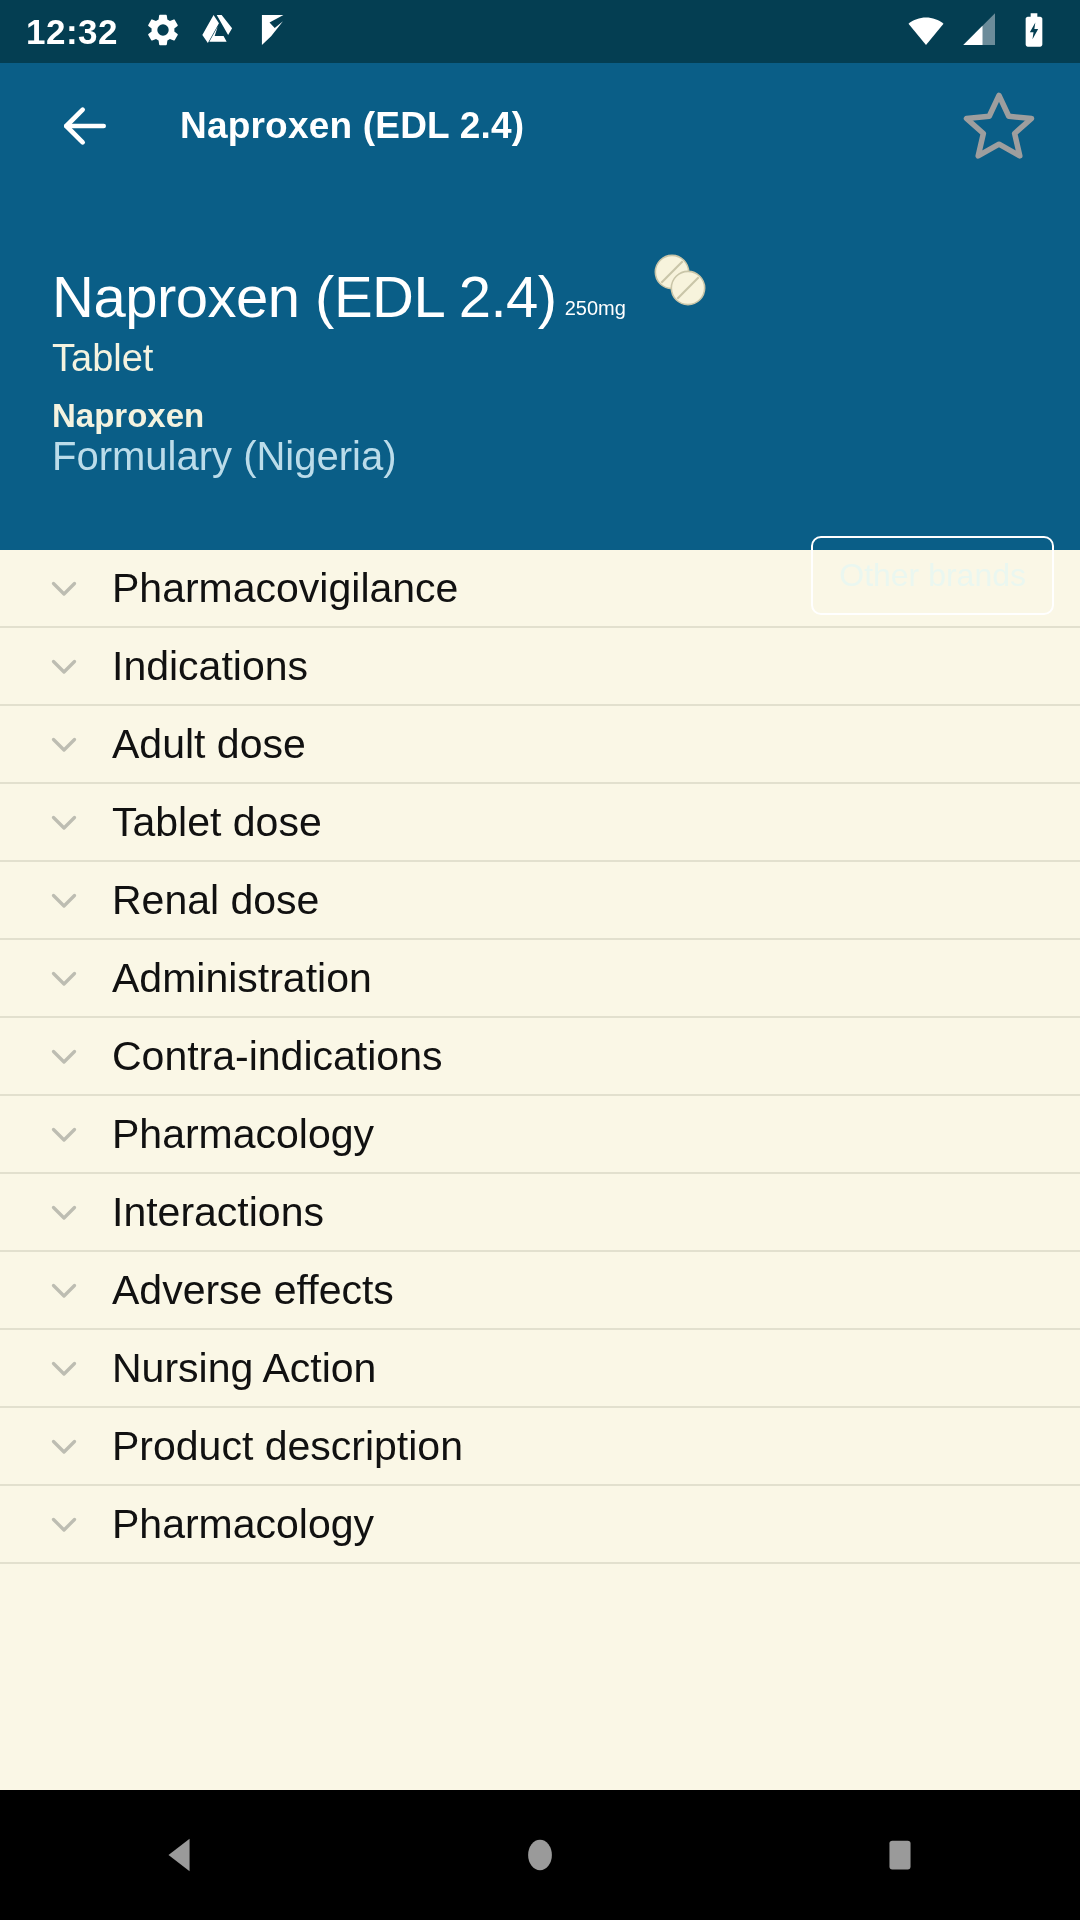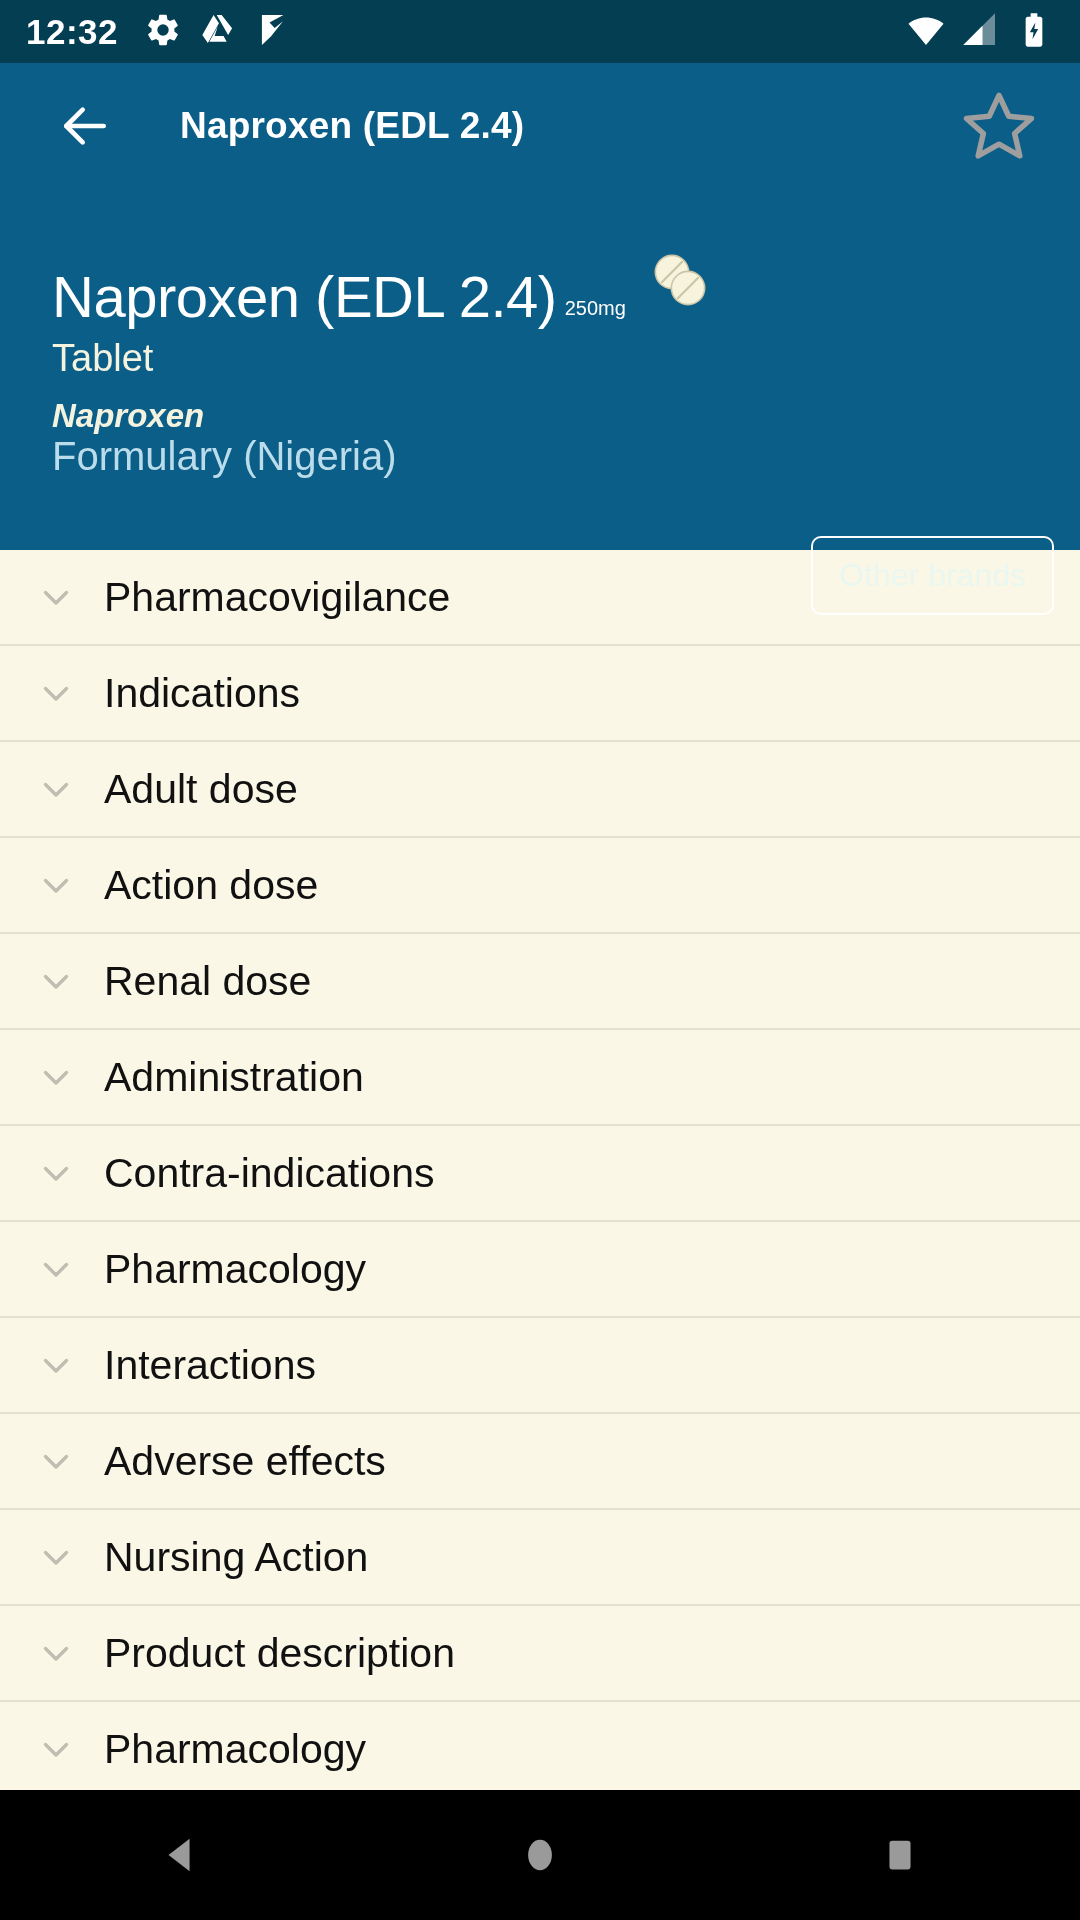--- a/index.html
+++ b/index.html
@@ -41,37 +41,37 @@
   .hero {
     background:#0A5E87; flex:0 0 auto; padding:60px 0 0 0; position:relative;
     height:362px;
   }
   .hero-inner { padding-left:52px; padding-right:30px; }
   .drug-title-row { display:flex; align-items:flex-end; gap:0; }
   .drug-name { font-size:58px; color:#ffffff; line-height:1.0; font-weight:normal; letter-spacing:-0.5px; }
   .drug-strength { font-size:20px; color:#ffffff; margin-left:8px; margin-bottom:6px; }
   .pill-icon { margin-left:22px; margin-bottom:10px; }
   .drug-form { font-size:38px; color:#F4F3E0; margin-top:12px; line-height:1.1; }
-  .drug-generic { font-size:33px; color:#F4F3E0; font-style:italic; font-weight:bold; margin-top:18px; line-height:1.1; }
+  .drug-generic { font-size:33px; color:#F4F3E0; font-weight:bold; margin-top:18px; line-height:1.1; }
   .drug-source { font-size:40px; color:#BBDCEA; line-height:1.1; }
 
   .other-brands {
     position:absolute; right:26px; top:348px;
     border:2px solid #ffffff; border-radius:10px;
     color:#EAF7F0; font-size:32px;
     padding:19px 26px; background:transparent;
     cursor:pointer; white-space:nowrap;
   }
 
   
   .list { flex:1 1 auto; background:#FAF7E6; overflow:hidden; }
   .list-row {
-    height:96px; display:flex; align-items:center;
+    height:78px; display:flex; align-items:center;
     border-bottom:2px solid #E2E0CE;
-    padding-left:8px;
+    padding-left:16px;
     cursor:pointer;
   }
   .chev { width:96px; display:flex; align-items:center; justify-content:center; flex:0 0 96px; }
   .row-label { font-size:41px; color:#111111; line-height:1; }
 
   
   .navbar {
     flex:0 0 130px; height:130px; background:#000000;
     display:flex; align-items:center; justify-content:space-around;
     position:absolute; bottom:0; left:0; right:0;
@@ -184,21 +184,21 @@
           </svg>
         </span>
         <span class="row-label">Adult dose</span>
       </div>
       <div class="list-row">
         <span class="chev">
           <svg width="36" height="36" viewBox="0 0 24 24" fill="none" stroke="#BDBDB2" stroke-width="2.2" stroke-linecap="round" stroke-linejoin="round">
             <polyline points="5,9 12,16 19,9"></polyline>
           </svg>
         </span>
-        <span class="row-label">Action dose</span>
+        <span class="row-label">Tablet dose</span>
       </div>
       <div class="list-row">
         <span class="chev">
           <svg width="36" height="36" viewBox="0 0 24 24" fill="none" stroke="#BDBDB2" stroke-width="2.2" stroke-linecap="round" stroke-linejoin="round">
             <polyline points="5,9 12,16 19,9"></polyline>
           </svg>
         </span>
         <span class="row-label">Renal dose</span>
       </div>
       <div class="list-row">

